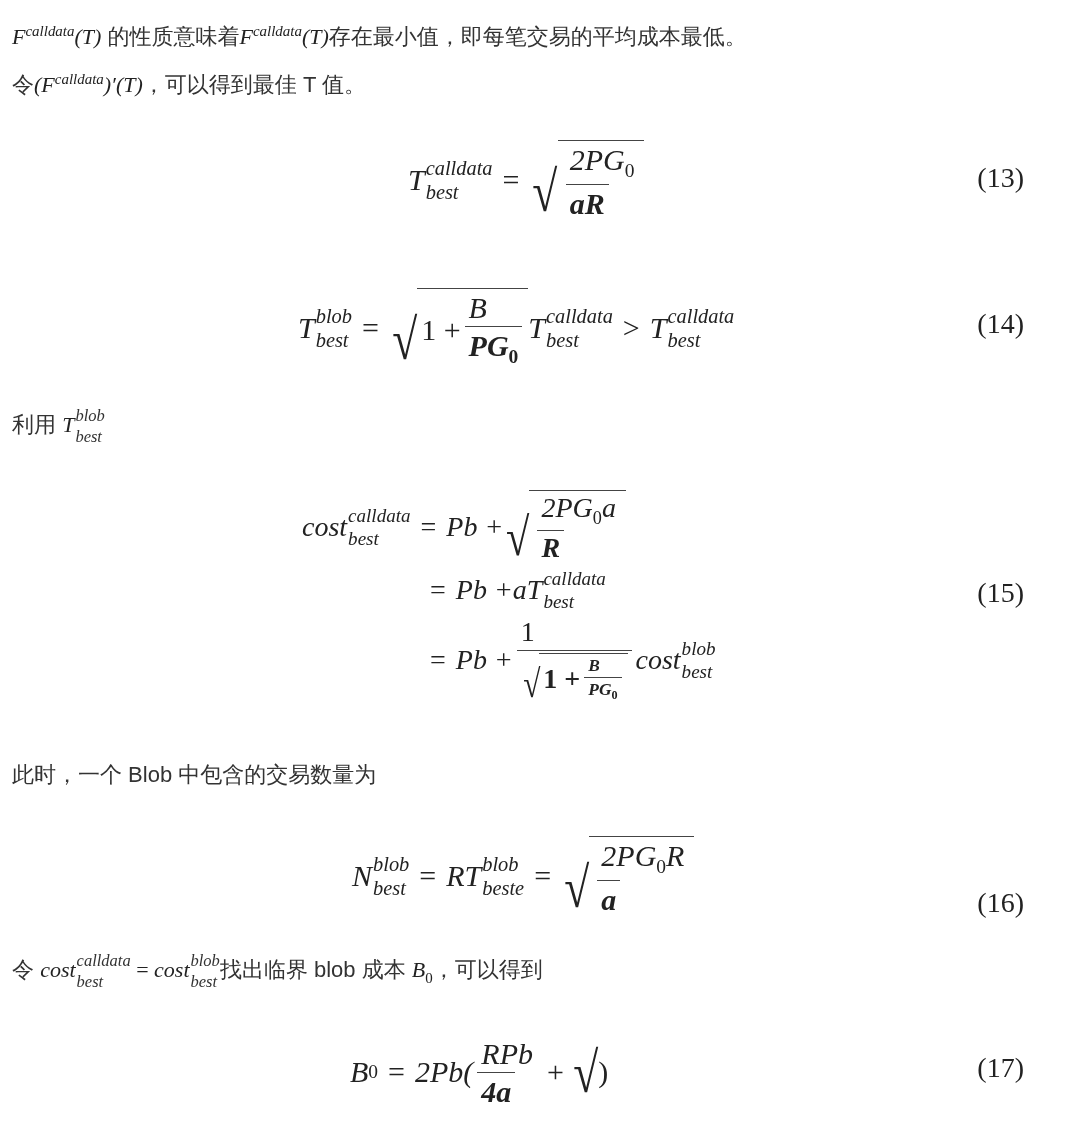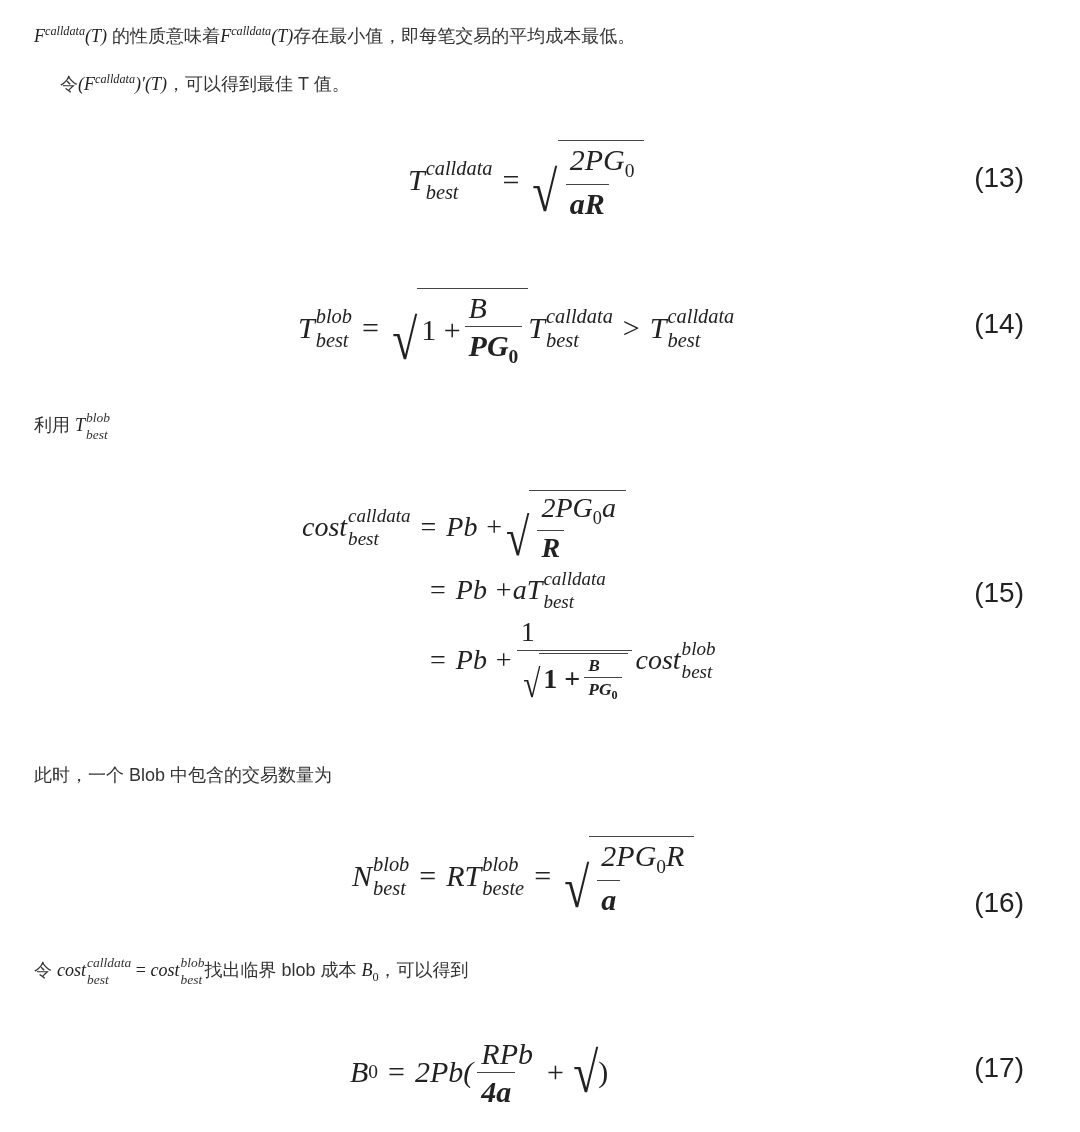--- a/index.html
+++ b/index.html
@@ -2,21 +2,21 @@
 <html><head>
 <meta charset="utf-8">
 <style>
   html, body { margin: 0; padding: 0; background: #ffffff; }
   body {
     width: 1080px; height: 1132px; position: relative; overflow: hidden;
     color: #333333;
     font-family: "Liberation Sans", "DejaVu Sans", sans-serif;
   }
   .para {
-    position: absolute; left: 34px; font-size: 18px; line-height: 30px;
+    position: absolute; left: 12px; font-size: 22px; line-height: 30px;
     white-space: nowrap; color: #333333;
   }
   .m {
     font-family: "Liberation Serif", "DejaVu Serif", serif;
     font-style: italic; color: #222222;
   }
   .up { font-style: normal; font-family: "Liberation Serif", "DejaVu Serif", serif; color: #222222; }
   .sup-sub {
     display: inline-flex; flex-direction: column; vertical-align: middle;
     font-size: 0.68em; line-height: 1.0; margin-left: 1px;
@@ -38,34 +38,34 @@
   .frac .num { padding: 0 4px 2px; line-height: 1.1; }
   .frac .den { padding: 2px 4px 0; line-height: 1.1; border-top: 1.5px solid #444; font-weight: bold; }
   .frac.small { font-size: 0.62em; }
   .sqrt { display: inline-flex; align-items: stretch; vertical-align: middle; }
   .sqrt .rad {
     font-style: normal; font-size: 1.9em; line-height: 1; transform: scaleX(0.8);
     display: flex; align-items: flex-end; margin-right: -3px;
   }
   .sqrt .body { border-top: 1.5px solid #444; padding: 2px 2px 0 4px; display: flex; align-items: center; }
   .eqnum {
-    position: absolute; right: 56px; font-family: Liberation Sans, sans-serif;
+    position: absolute; right: 56px; font-family: Liberation Serif, serif;
     font-size: 28px; color: #222222;
   }
   .align-row { display: flex; align-items: center; height: 58px; }
   .it { font-style: italic; }
 </style>
 </head>
 <body>
 
 <div class="para" style="top:16px;">
   <span class="m">F</span><sup class="m">calldata</sup><span class="m">(T)</span><span> 的性质意味着</span><span class="m">F</span><sup class="m">calldata</sup><span class="m">(T)</span><span>存在最小值，即每笔交易的平均成本最低。</span>
 </div>
 
-<div class="para" style="top:64px;margin-left:26px;">
+<div class="para" style="top:64px;">
   <span>令</span><span class="m">(F</span><sup class="m">calldata</sup><span class="m">)′(T)</span><span>，可以得到最佳 T 值。</span>
 </div>
 
 <div class="eq" style="left:408px; top:140px; height:80px;">
   <span class="it">T</span>
     <span class="sup-sub">
       <span class="s1">calldata</span>
       <span class="s2">best</span>
     </span>
   <span class="op">=</span>

